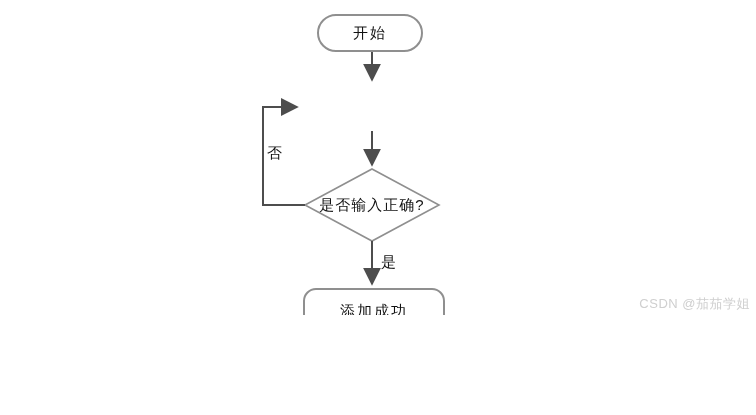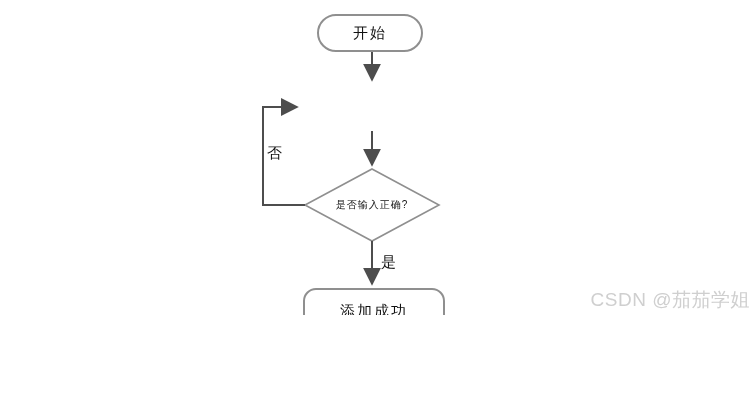--- a/index.html
+++ b/index.html
@@ -43,37 +43,37 @@
   .decision-label {
     position: absolute;
     left: 300px;
     top: 169px;
     width: 144px;
     height: 72px;
     display: flex;
     align-items: center;
     justify-content: center;
     color: #111111;
-    font-size: 10px;
+    font-size: 15px;
     letter-spacing: 1px;
     white-space: nowrap;
   }
   .branch-label {
     position: absolute;
     color: #111111;
     font-size: 15px;
     background: #ffffff;
   }
   .label-no  { left: 267px; top: 144px; }
   .label-yes { left: 381px; top: 253px; }
   .watermark {
     position: absolute;
     right: 6px;
     bottom: 2px;
-    font-size: 19px;
+    font-size: 13px;
     color: #cfcfcf;
     letter-spacing: 0.5px;
   }
 </style>
 </head>
 <body>
 
 <div class="canvas">
 
   <svg class="edge-layer" width="756" height="415" viewBox="0 0 756 415">

